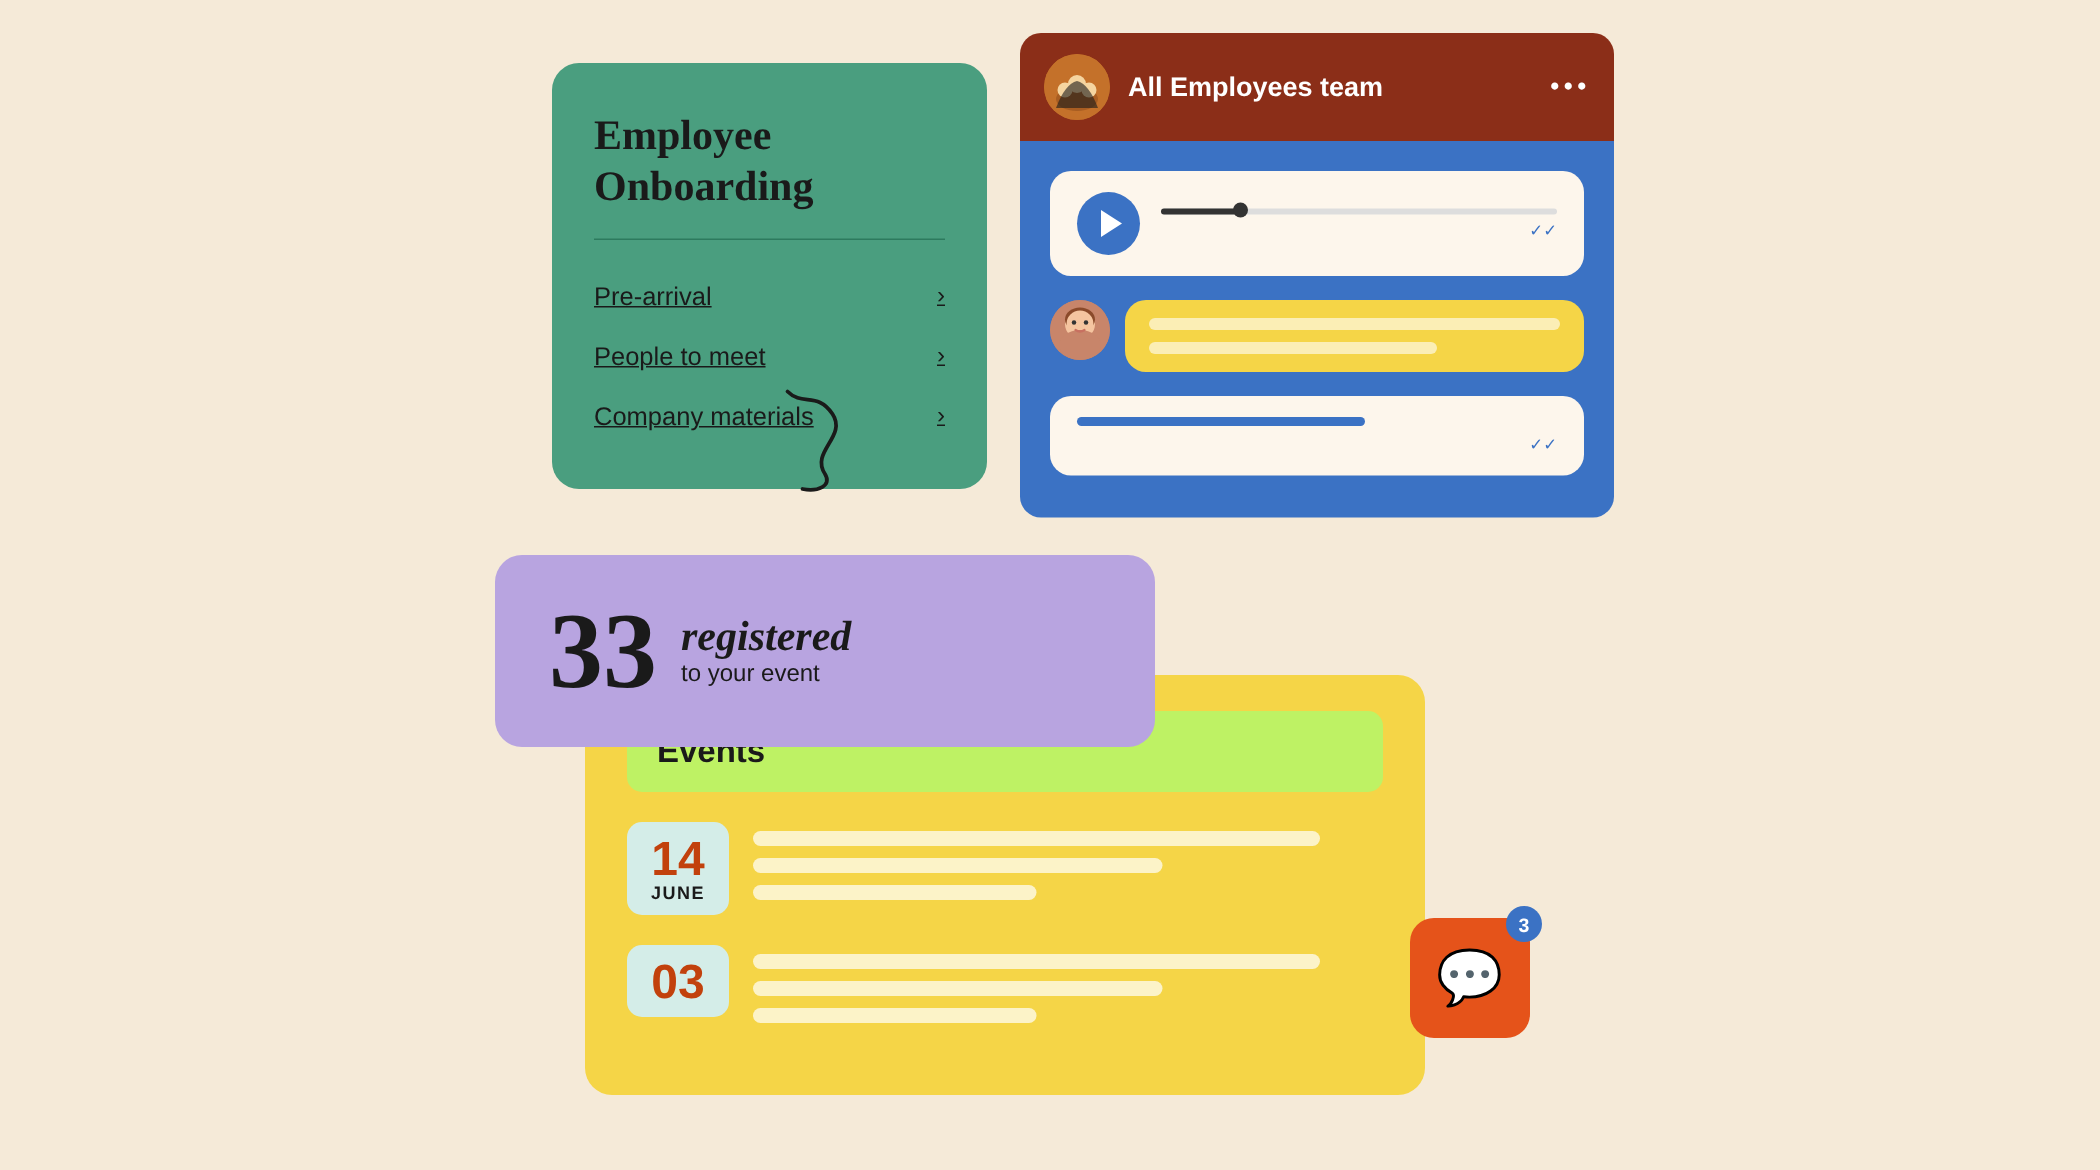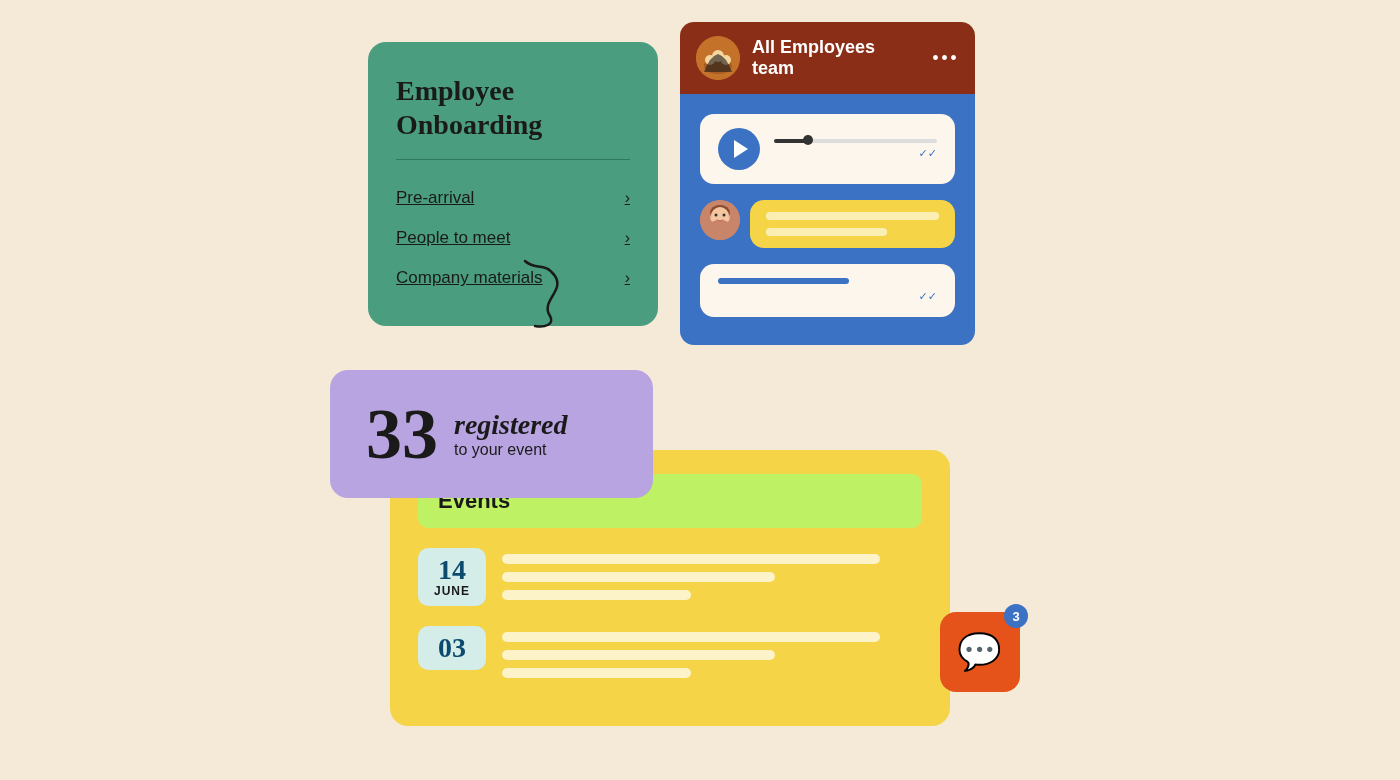--- a/index.html
+++ b/index.html
@@ -61,21 +61,21 @@
     .onboarding-menu-item .chevron {
       font-size: 16px;
       color: #1a1a1a;
     }
 
     
     .team-card {
       position: absolute;
       top: 22px;
       left: 680px;
-      width: 295px;
+      width: 396px;
       border-radius: 14px;
       overflow: visible;
       z-index: 4;
     }
 
     .team-card-header {
       background-color: #8b2e18;
       border-radius: 14px 14px 0 0;
       padding: 14px 16px;
       display: flex;
@@ -250,21 +250,21 @@
       color: #3b72c4;
       font-size: 11px;
       text-align: right;
     }
 
     
     .registration-card {
       position: absolute;
       top: 370px;
       left: 330px;
-      width: 323px;
+      width: 440px;
       background-color: #b8a4e0;
       border-radius: 18px;
       padding: 28px 36px;
       z-index: 5;
       display: flex;
       align-items: center;
       gap: 16px;
     }
 
     .reg-number {
@@ -329,24 +329,24 @@
       background: #d4ede8;
       border-radius: 10px;
       display: flex;
       flex-direction: column;
       align-items: center;
       padding: 8px 6px;
       flex-shrink: 0;
     }
 
     .event-day {
-      font-size: 28px;
+      font-size: 32px;
       font-weight: 700;
-      color: #0c4a6e;
-      font-family: Liberation Serif, serif;
+      color: #c2410c;
+      font-family: Liberation Sans, sans-serif;
       line-height: 1;
     }
 
     .event-month {
       font-size: 12px;
       font-weight: 600;
       color: #1a1a1a;
       font-family: 'Arial', sans-serif;
       letter-spacing: 1px;
     }

